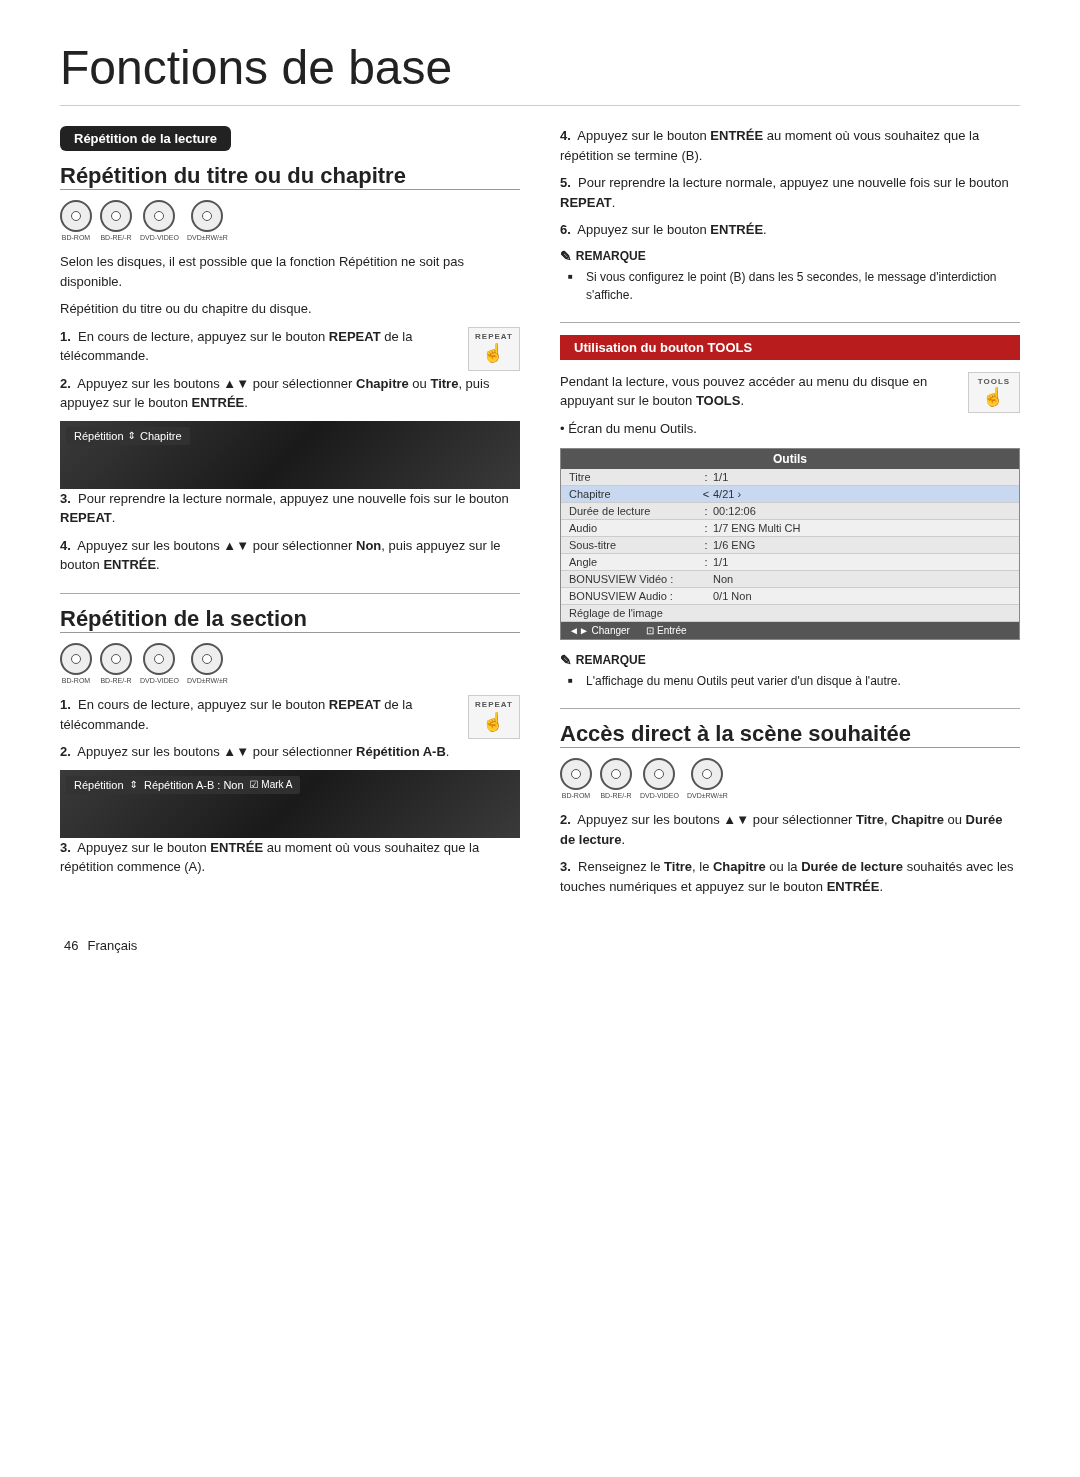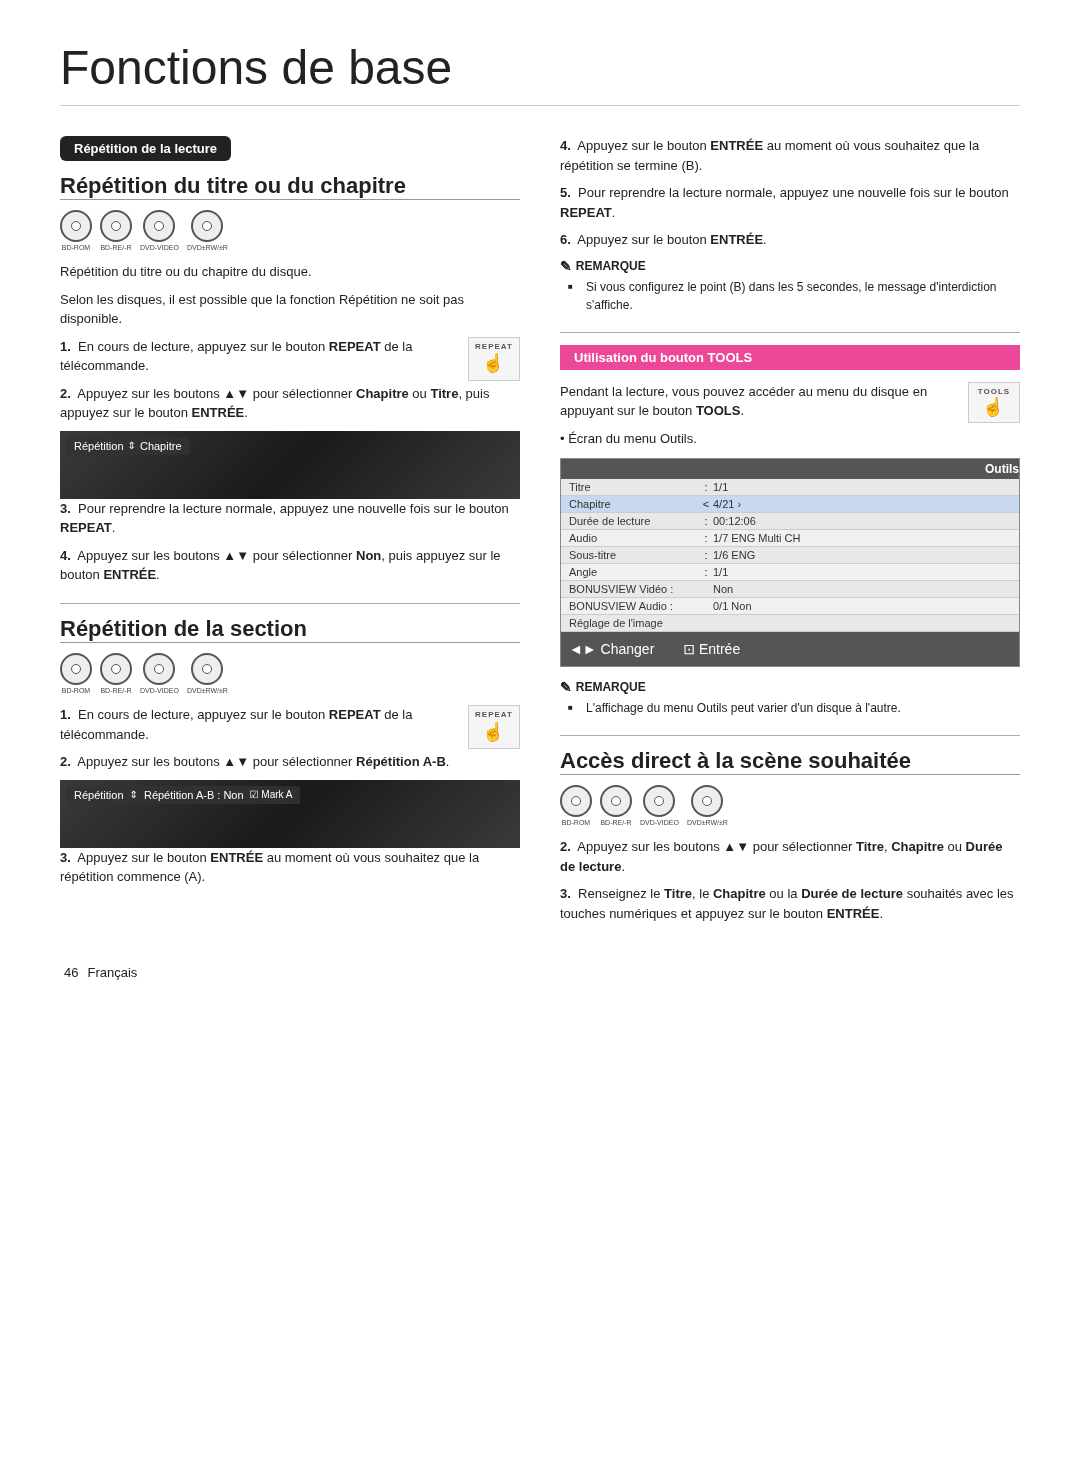--- a/index.html
+++ b/index.html
@@ -9,21 +9,21 @@
       background: #fff;
       font-family: Arial, Helvetica, sans-serif;
       font-size: 14px;
       color: #222;
       padding: 40px 60px 60px 60px;
     }
     .page-title {
       font-size: 48px;
       font-weight: 300;
       color: #222;
-      margin-bottom: 30px;
+      margin-bottom: 20px;
       border-bottom: 1px solid #ccc;
       padding-bottom: 10px;
     }
     .two-col {
       display: flex;
       gap: 40px;
     }
     .col-left { flex: 1; }
     .col-right { flex: 1; }
 
@@ -130,21 +130,21 @@
       align-items: center;
       gap: 4px;
       margin-bottom: 4px;
     }
     .remark-pencil { font-size: 14px; }
     .remark-content { font-size: 12px; line-height: 1.5; padding-left: 16px; }
     .remark-content li { list-style: none; padding-left: 10px; position: relative; margin-bottom: 4px; }
     .remark-content li::before { content: '■'; position: absolute; left: -8px; font-size: 8px; top: 3px; }
 
     .tools-section-header {
-      background: #ec4899;
+      background: #b91c1c;
       color: #fff;
       font-size: 13px;
       font-weight: bold;
       padding: 5px 14px;
       display: block;
       margin-bottom: 12px;
     }
 
     .tools-icon-box {
       float: right;
@@ -161,44 +161,44 @@
     .outils-screen {
       border: 1px solid #888;
       background: #e8e8e8;
       width: 100%;
       margin: 10px 0 12px 0;
       font-size: 11px;
     }
     .outils-title-bar {
       background: #555;
       color: #fff;
-      text-align: right;
+      text-align: center;
       padding: 3px 0;
       font-size: 12px;
       font-weight: bold;
     }
     .outils-row {
       display: flex;
       border-bottom: 1px solid #ccc;
       padding: 2px 8px;
       font-size: 11px;
       background: #f0f0f0;
     }
     .outils-row:nth-child(even) { background: #e8e8e8; }
     .outils-row.highlighted { background: #c8d8f0; }
     .outils-key { width: 130px; color: #333; }
     .outils-sep { width: 14px; text-align: center; }
     .outils-val { flex: 1; color: #333; }
     .outils-footer {
       background: #555;
       color: #fff;
-      font-size: 14px;
-      padding: 9px 8px;
-      display: flex;
-      gap: 29px;
+      font-size: 10px;
+      padding: 3px 8px;
+      display: flex;
+      gap: 16px;
     }
 
     .section-divider {
       border: none;
       border-top: 1px solid #aaa;
       margin: 18px 0 12px 0;
     }
 
     .page-number {
       font-size: 18px;
@@ -258,22 +258,22 @@
         <div class="disc-circle"></div>
         <span class="disc-label">DVD-VIDEO</span>
       </div>
       <div class="disc-icon">
         <div class="disc-circle"></div>
         <span class="disc-label">DVD±RW/±R</span>
       </div>
     </div>
 
     
+    <p>Selon les disques, il est possible que la fonction Répétition ne soit pas disponible.</p>
     <p>Répétition du titre ou du chapitre du disque.</p>
-    <p>Selon les disques, il est possible que la fonction Répétition ne soit pas disponible.</p>
 
     
     <div class="clearfix">
       <div class="repeat-button-img">
         <div style="font-size:8px;font-weight:bold;letter-spacing:1px;">REPEAT</div>
         <div class="repeat-hand">☝</div>
       </div>
       <p><span class="bold">1.</span>&nbsp; En cours de lecture, appuyez sur le bouton <span class="bold">REPEAT</span> de la télécommande.</p>
     </div>
 

